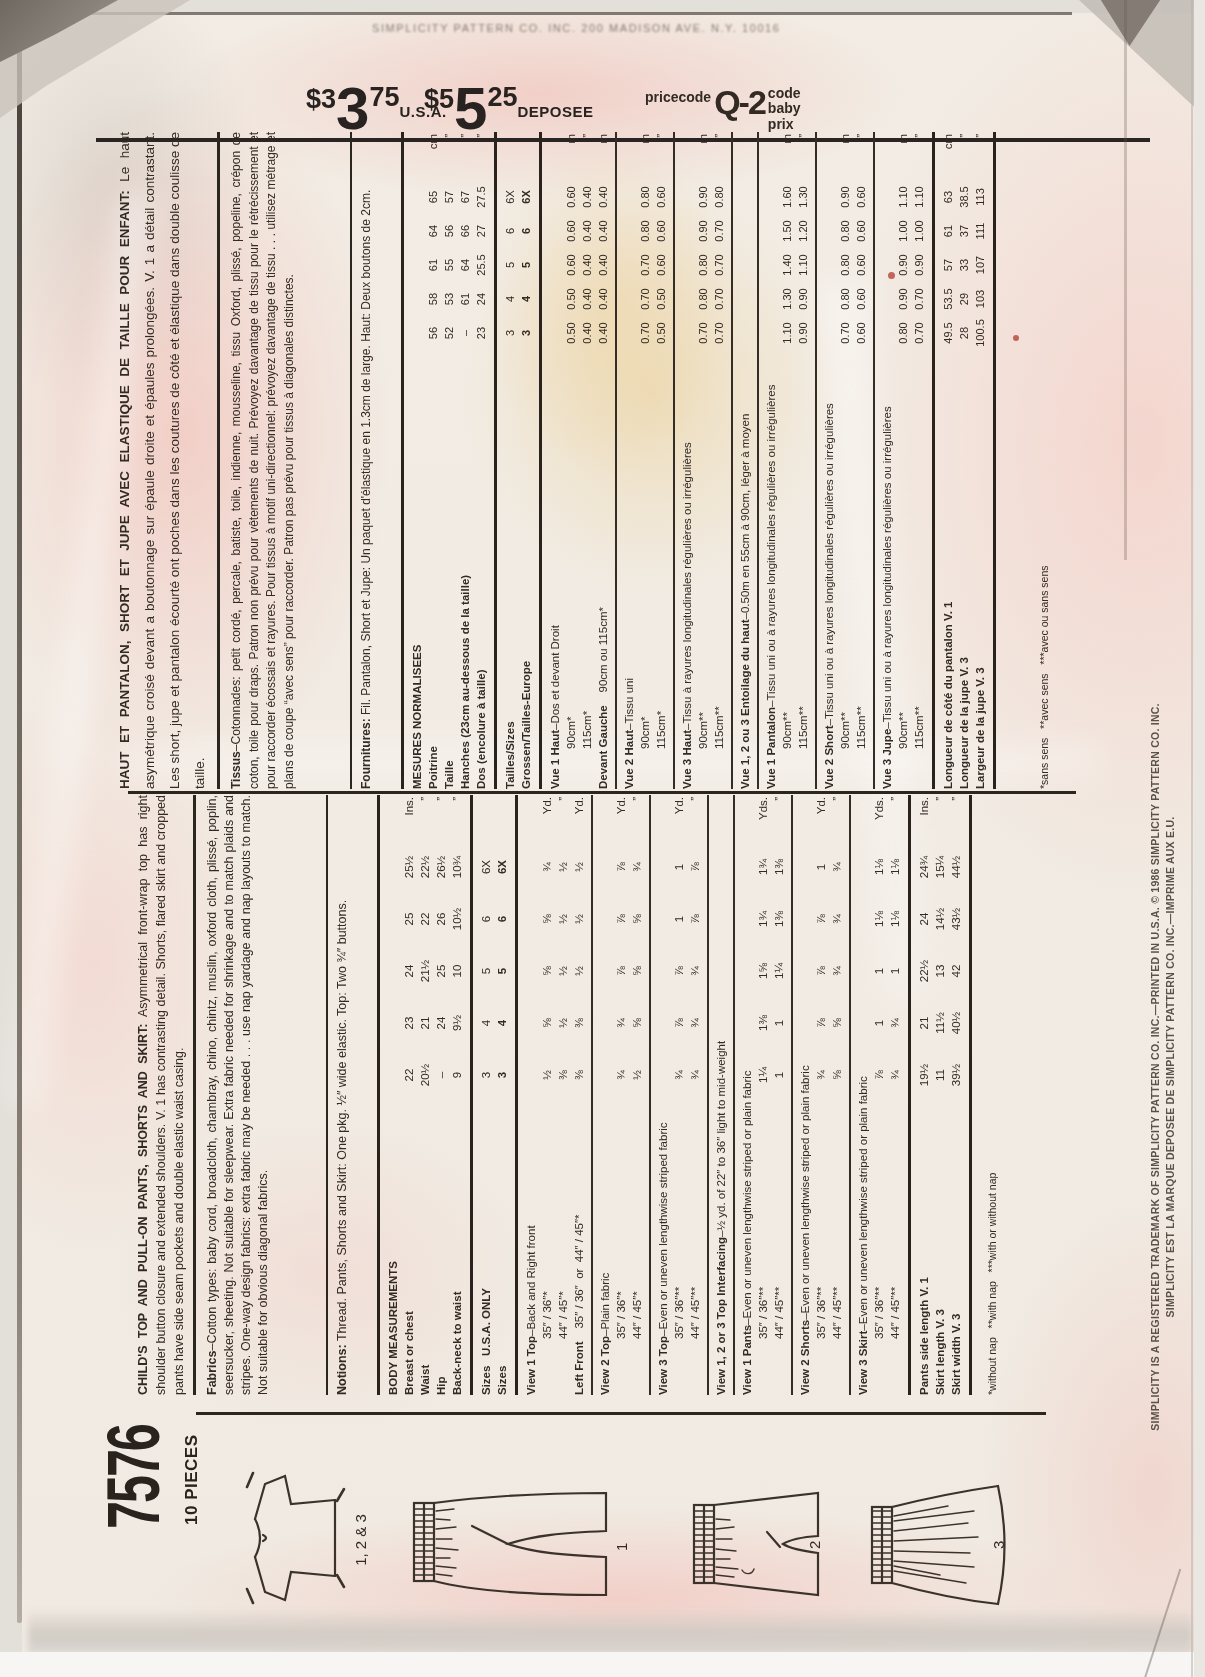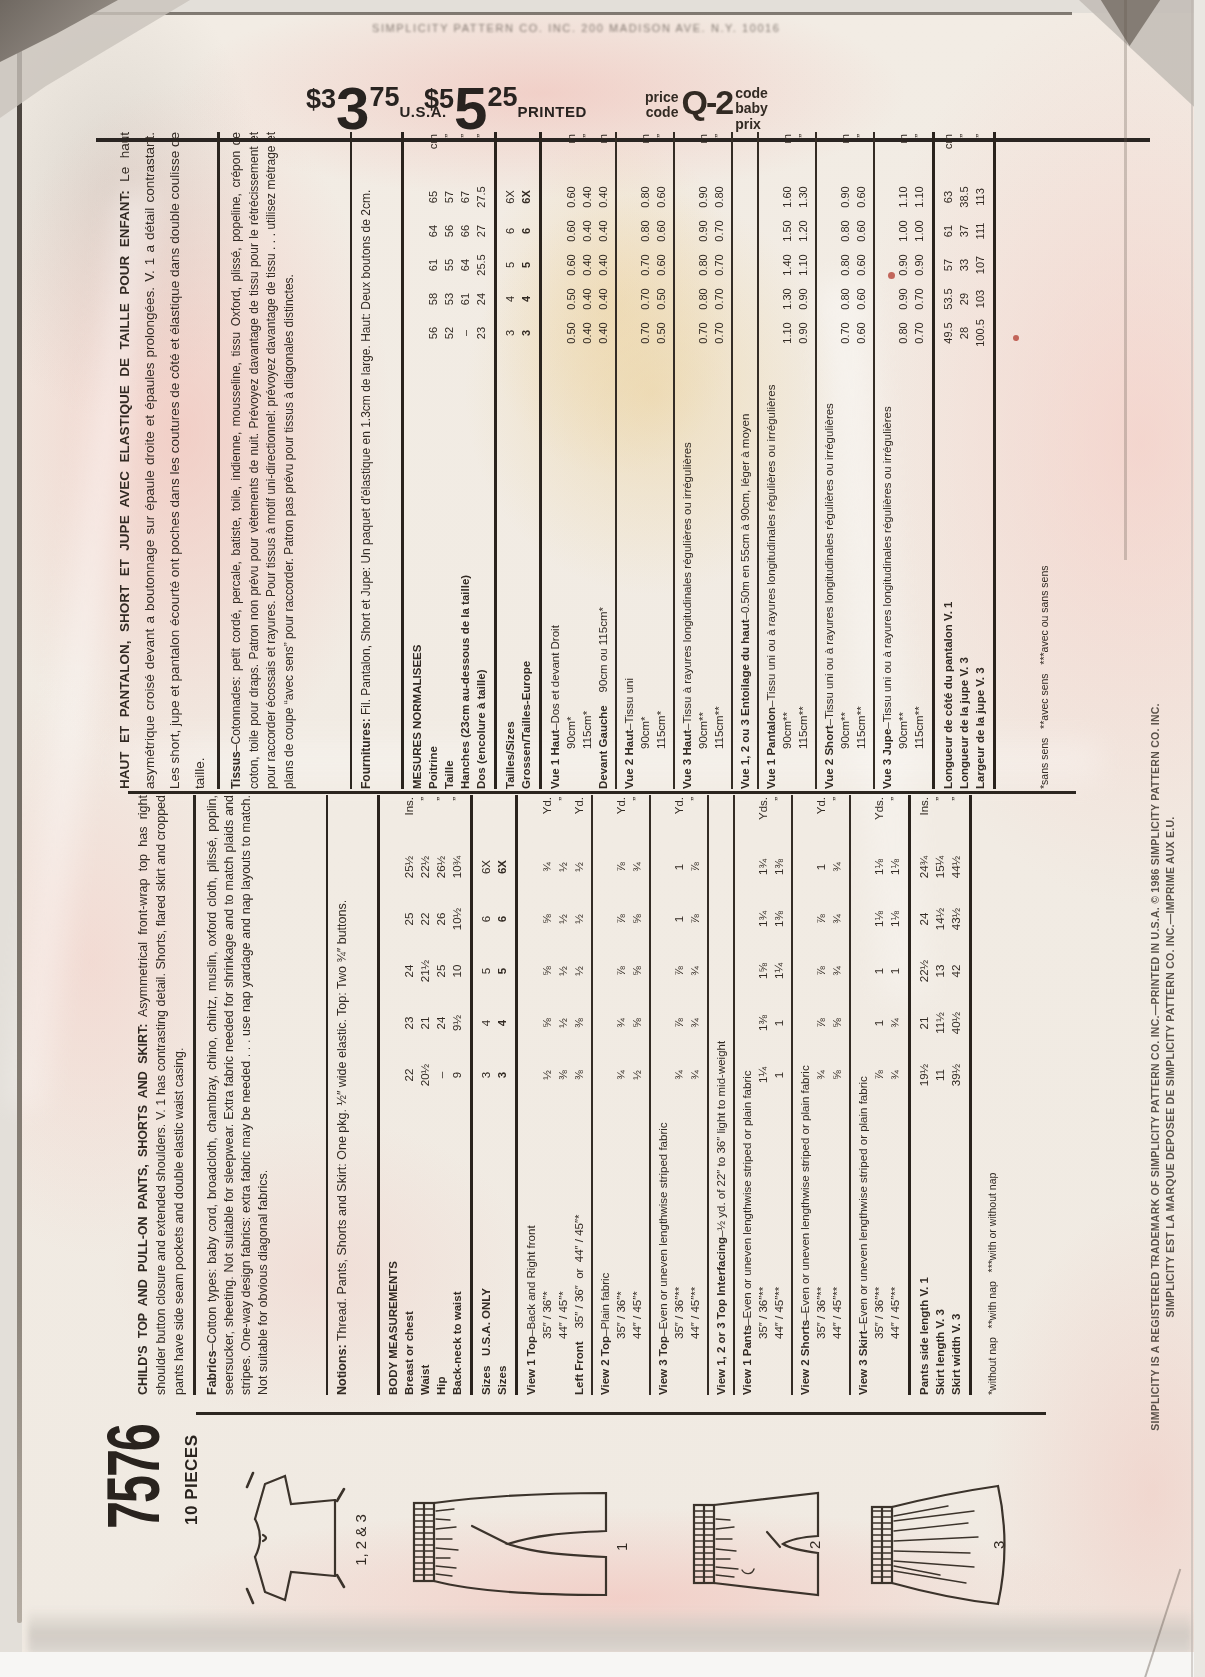--- a/index.html
+++ b/index.html
@@ -46,21 +46,21 @@
   .top-address{position:absolute;left:372px;top:22px;width:480px;font-size:11px;letter-spacing:1.6px;
      color:#6d645c;filter:blur(1.2px);opacity:.8;white-space:nowrap;}
   .price-row{position:absolute;left:0;top:78px;width:1205px;height:62px;color:#282320;}
   .price-item{position:absolute;display:flex;align-items:flex-start;font-weight:bold;}
   .p-dollar{font-size:27px;line-height:1;padding-top:2px;}
   .p-big{font-size:60px;line-height:.82;letter-spacing:-2px;}
   .p-stack{display:flex;flex-direction:row;margin-left:2px;}
   .p-cents{font-size:27px;line-height:1;}
   .p-region{font-size:15px;line-height:1;margin-top:20px;letter-spacing:.5px;}
   .code-block{position:absolute;left:645px;top:84px;display:flex;align-items:flex-start;font-weight:bold;}
-  .code-left{display:flex;flex-direction:column;text-align:right;font-size:14px;line-height:1.1;padding-top:6px;}
+  .code-left{display:flex;flex-direction:row;text-align:right;font-size:14px;line-height:1.1;padding-top:6px;}
   .code-big{font-size:34px;line-height:.9;letter-spacing:-2px;margin:3px 3px;}
   .code-right{display:flex;flex-direction:column;font-size:14px;line-height:1.1;padding-top:2px;}
   .top-rule{position:absolute;left:96px;top:138px;width:1054px;height:4px;background:#2a2522;}
   
   .rot{position:absolute;left:0;top:1677px;width:1677px;height:1205px;
        transform:rotate(-90deg);transform-origin:0 0;}
   .col{position:absolute;}
   .col-en{left:282px;top:134px;width:600px;}
   .col-fr{left:888px;top:112px;width:657px;}
   .heading{font-size:12.5px;line-height:18px;text-align:justify;}
@@ -122,21 +122,21 @@
       <span class="p-stack">
         <span class="p-cents">75</span>
         <span class="p-region">U.S.A.</span>
       </span>
     </div>
     <div class="price-item" style="left:424px;top:6px;">
       <span class="p-dollar">$5</span>
         <span class="p-big">5</span>
       <span class="p-stack">
         <span class="p-cents">25</span>
-        <span class="p-region">PRINTED</span>
+        <span class="p-region">DEPOSEE</span>
       </span>
     </div>
   </div>
   <div class="code-block">
     <span class="code-left">
       <span>price</span>
       <span>code</span>
     </span>
     <span class="code-big">Q-2</span>
     <span class="code-right">

